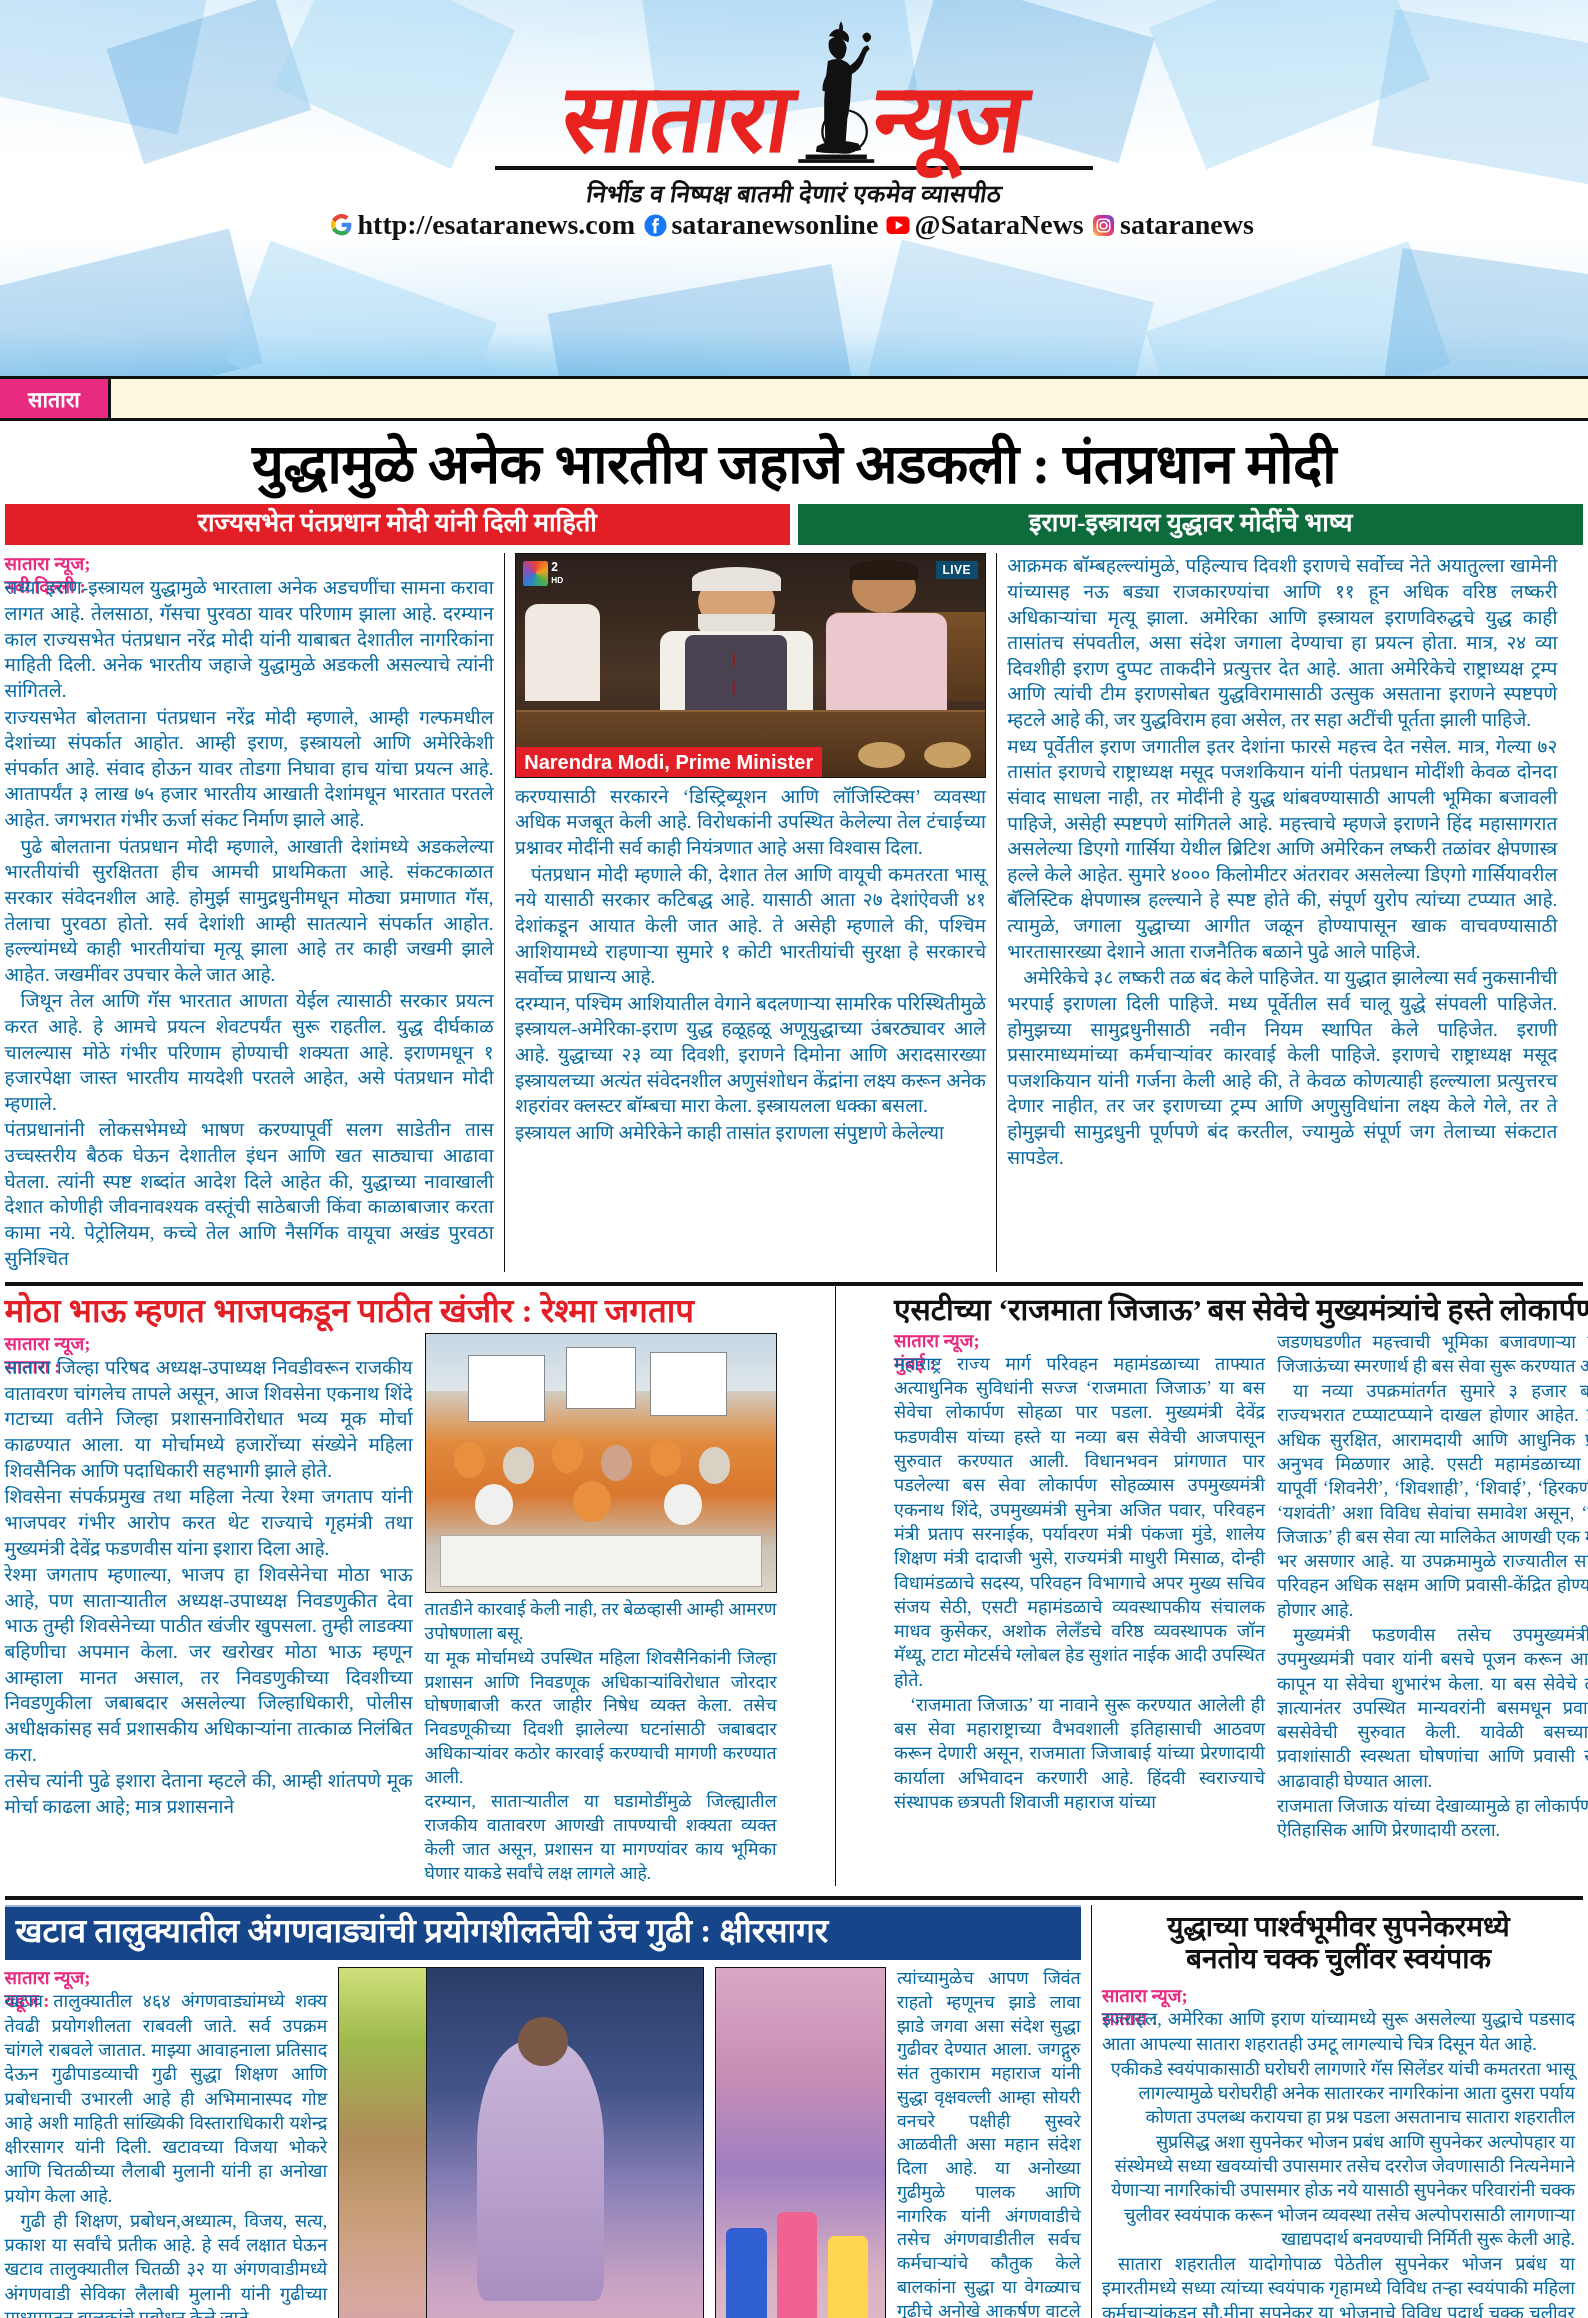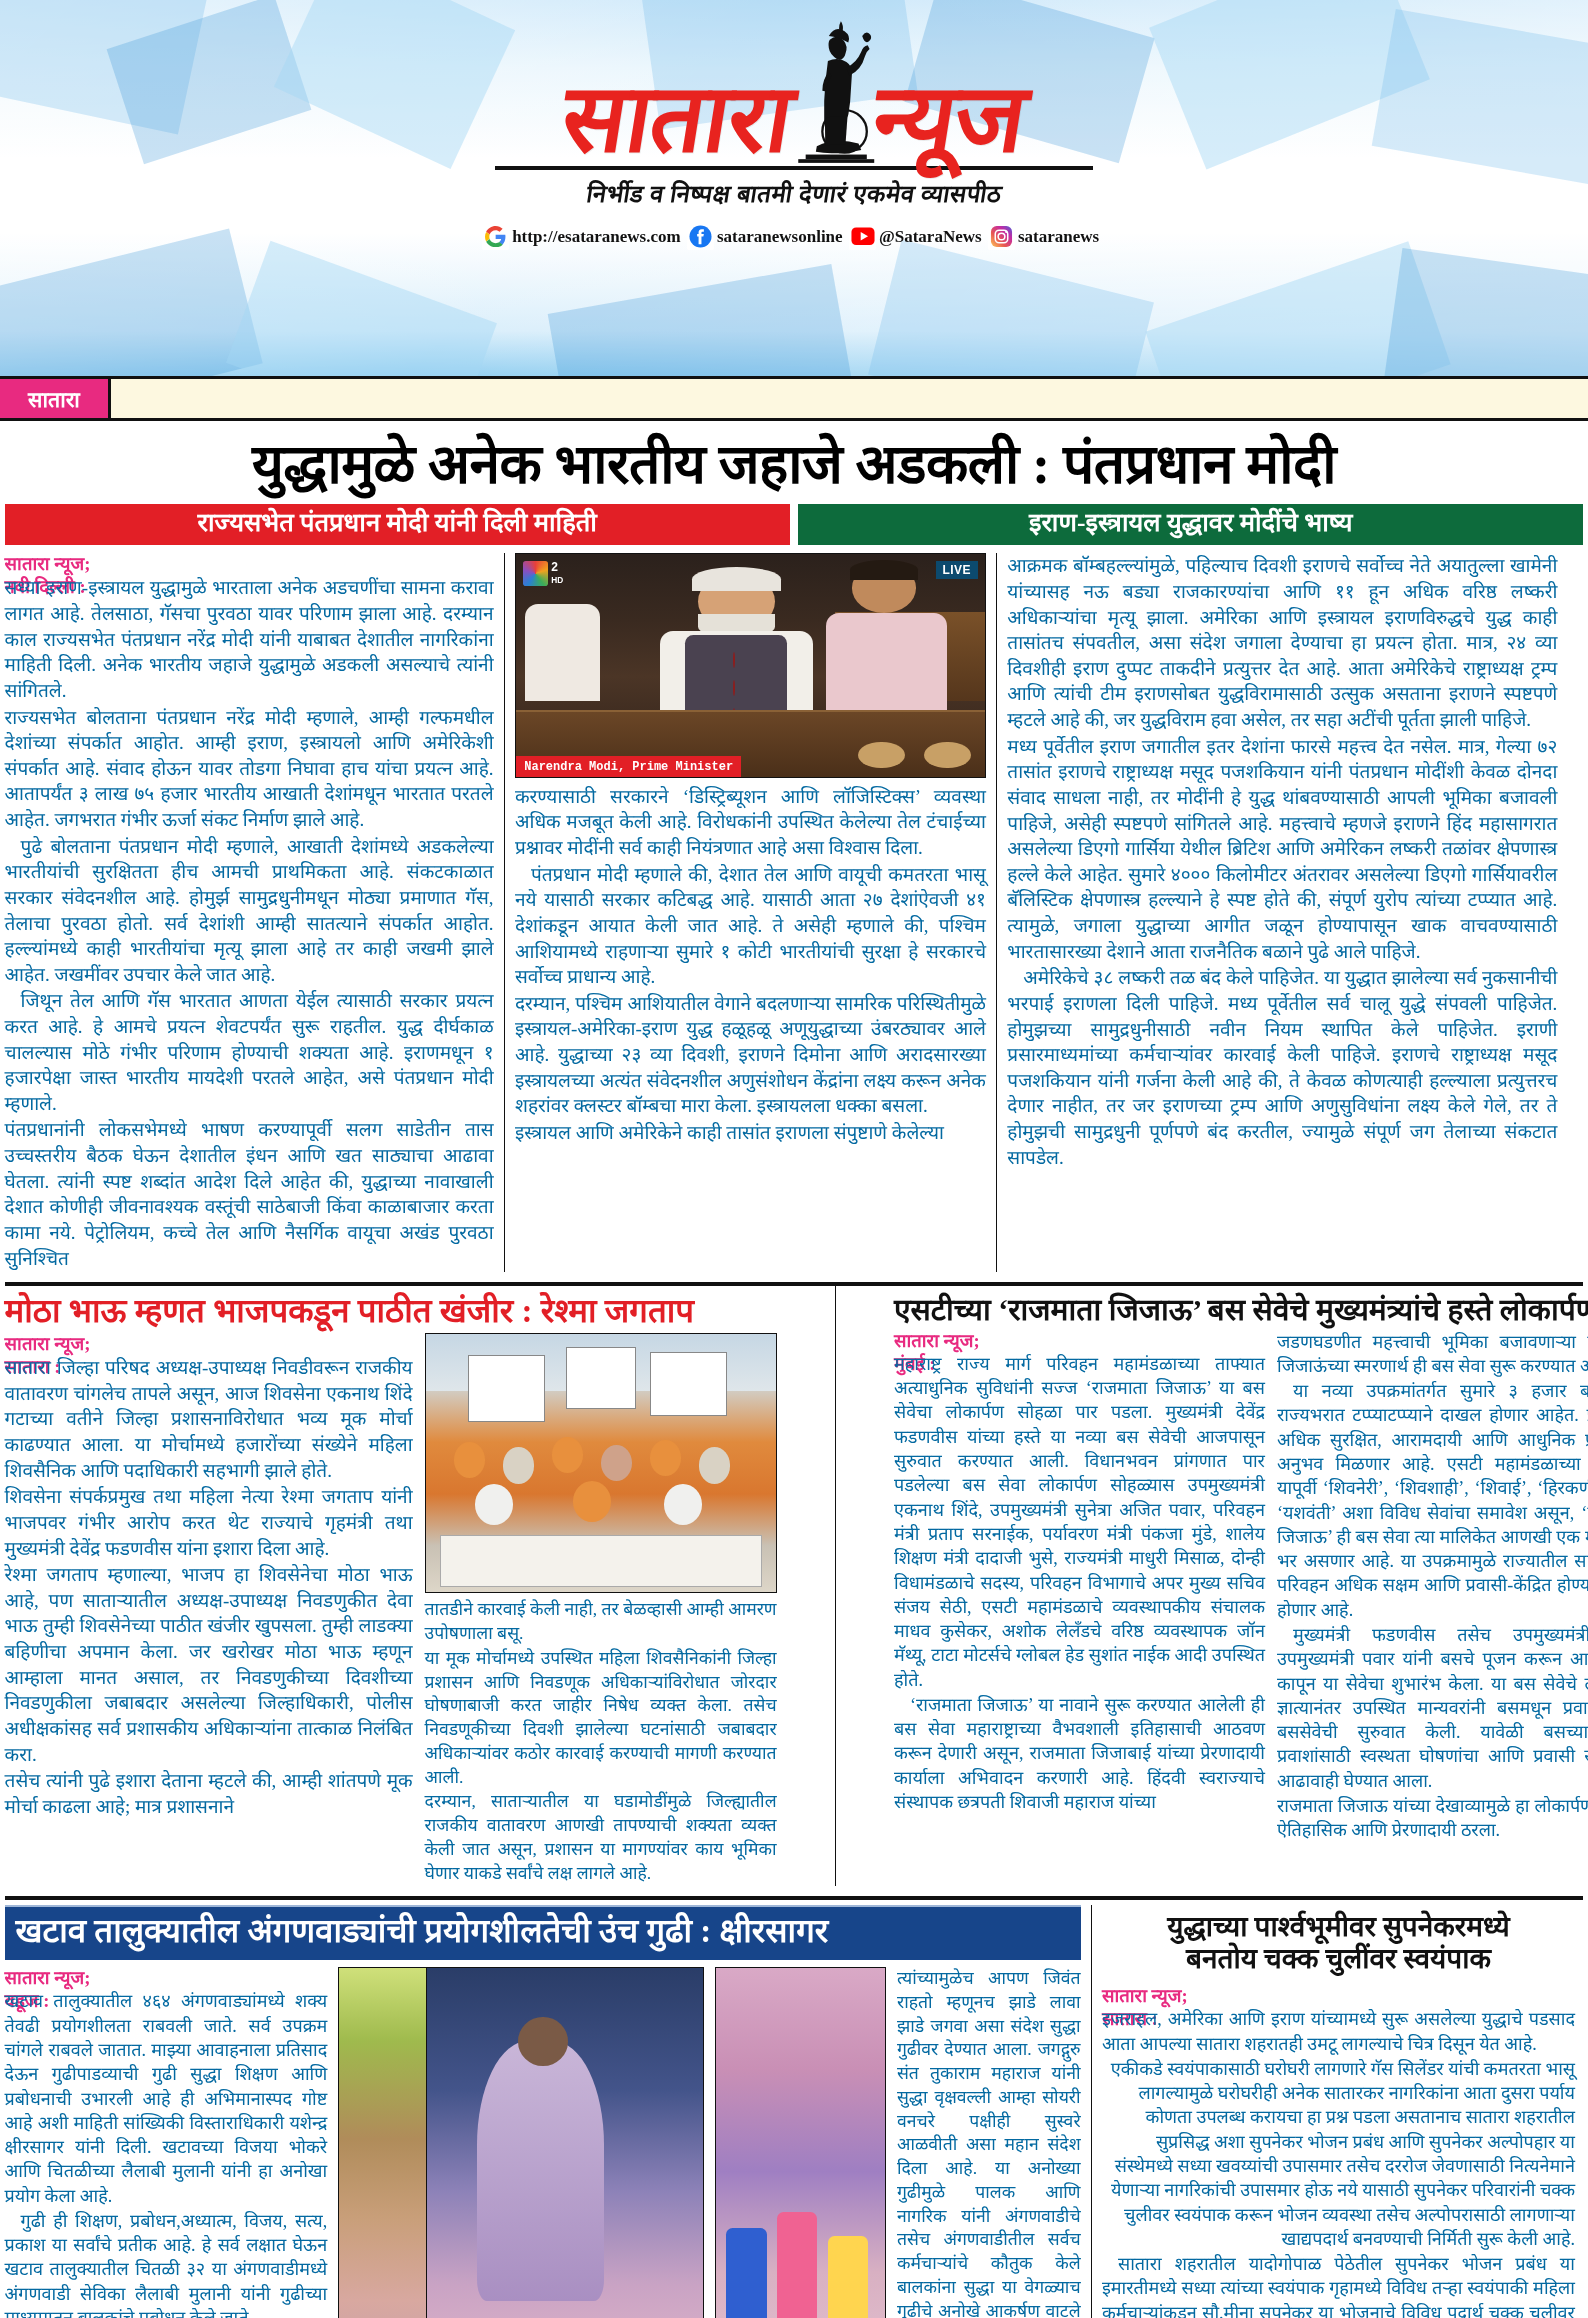--- a/index.html
+++ b/index.html
@@ -74,25 +74,24 @@
   .tagline {
     margin-top: 6.5px;
     font-size: 24px;
     font-weight: bold;
     font-family: "Liberation Serif", "DejaVu Serif", serif;
     color: #111;
     transform: skewX(-9deg);
     letter-spacing: 0.5px;
   }
   .social-row {
-    margin-top: 14px;
     display: flex;
     align-items: center;
     gap: 0px;
-    font-size: 17px;
+    font-size: 28px;
     font-weight: bold;
     color: #111;
     font-family: "Liberation Serif", "DejaVu Serif", serif;
   }
   .social-item { display: flex; align-items: center; }
   .social-item .txt { margin: 0 6.5px 0 2.8px; white-space: nowrap; }
   .sico {
     width: 27px; height: 27px;
     background: #fff;
     display: inline-flex;
@@ -195,23 +194,23 @@
   .photo {
     position: relative;
     overflow: hidden;
     border: 1.9px solid #111;
   }
   .photo .cap {
     position: absolute;
     left: 0; bottom: 0;
     background: #e21f26;
     color: #fff;
-    font-family: Liberation Mono, monospace;
-    font-weight: bold;
-    font-size: 12px;
+    font-family: Liberation Sans, sans-serif;
+    font-weight: bold;
+    font-size: 20px;
     padding: 3.7px 8.3px;
   }
   .live {
     position: absolute;
     right: 7.4px; top: 6.5px;
     background: #0c4a6e;
     color: #fff;
     font-family: "Liberation Sans", sans-serif;
     font-weight: bold;
     font-size: 12px;

